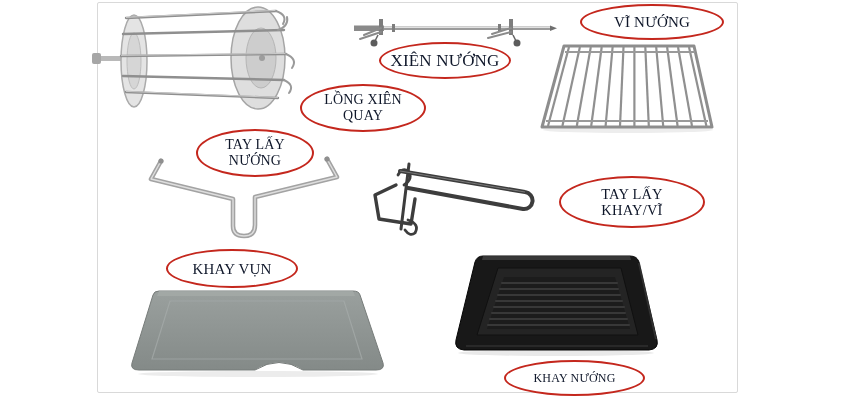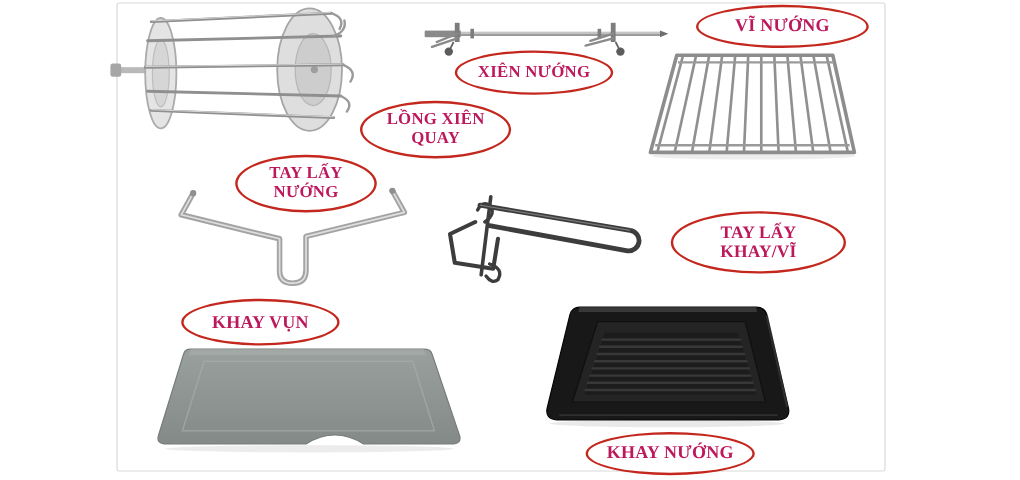--- a/index.html
+++ b/index.html
@@ -9,31 +9,31 @@
   }
   .panel{
     position:absolute;left:97px;top:2px;width:639px;height:389px;
     border:1px solid #d9d9d9;border-radius:2px;background:#fff;z-index:0;
   }
   .item{position:absolute;z-index:1;}
   .callout{
     position:absolute;z-index:3;display:flex;flex-direction:column;
     align-items:center;justify-content:center;text-align:center;
     background:#ffffff;border:2.5px solid #c4271d;border-radius:50%;
-    color:#be185d;font-weight:bold;letter-spacing:.2px;
+    color:#0f172a;font-weight:normal;letter-spacing:.2px;
     font-family:"Liberation Serif", serif;
   }
   .callout span{display:block;line-height:16px;}
   .c-vi-nuong       {left:580px;top:4px;  width:140px;height:32px;font-size:15px;}
-  .c-xien-nuong     {left:379px;top:42px; width:128px;height:33px;font-size:14px;}
+  .c-xien-nuong     {left:379px;top:42px; width:128px;height:33px;font-size:17px;}
   .c-long-xien-quay {left:300px;top:84px; width:122px;height:44px;font-size:14px;text-align:right;}
   .c-tay-lay-xien   {left:196px;top:129px;width:114px;height:44px;font-size:14px;}
   .c-tay-lay-khay-vi{left:559px;top:176px;width:142px;height:48px;font-size:14.5px;}
-  .c-khay-vun       {left:151px;top:249px;width:128px;height:35px;font-size:15px;}
-  .c-khay-nuong     {left:488px;top:360px;width:137px;height:32px;font-size:15px;}
+  .c-khay-vun       {left:166px;top:249px;width:128px;height:35px;font-size:15px;}
+  .c-khay-nuong     {left:504px;top:360px;width:137px;height:32px;font-size:12px;}
 </style>
 </head>
 <body>
 
 <div class="panel"></div>
 
 <svg class="item" style="left:90px;top:4px;" width="222" height="112" viewBox="0 0 222 112">
   <rect x="4" y="52" width="28" height="5" fill="#b9b9b9"></rect>
   <rect x="2" y="49" width="9" height="11" rx="2" fill="#a6a6a6"></rect>
   <ellipse cx="44" cy="57" rx="13" ry="46" fill="#e4e4e4" stroke="#ababab" stroke-width="1.5"></ellipse>

